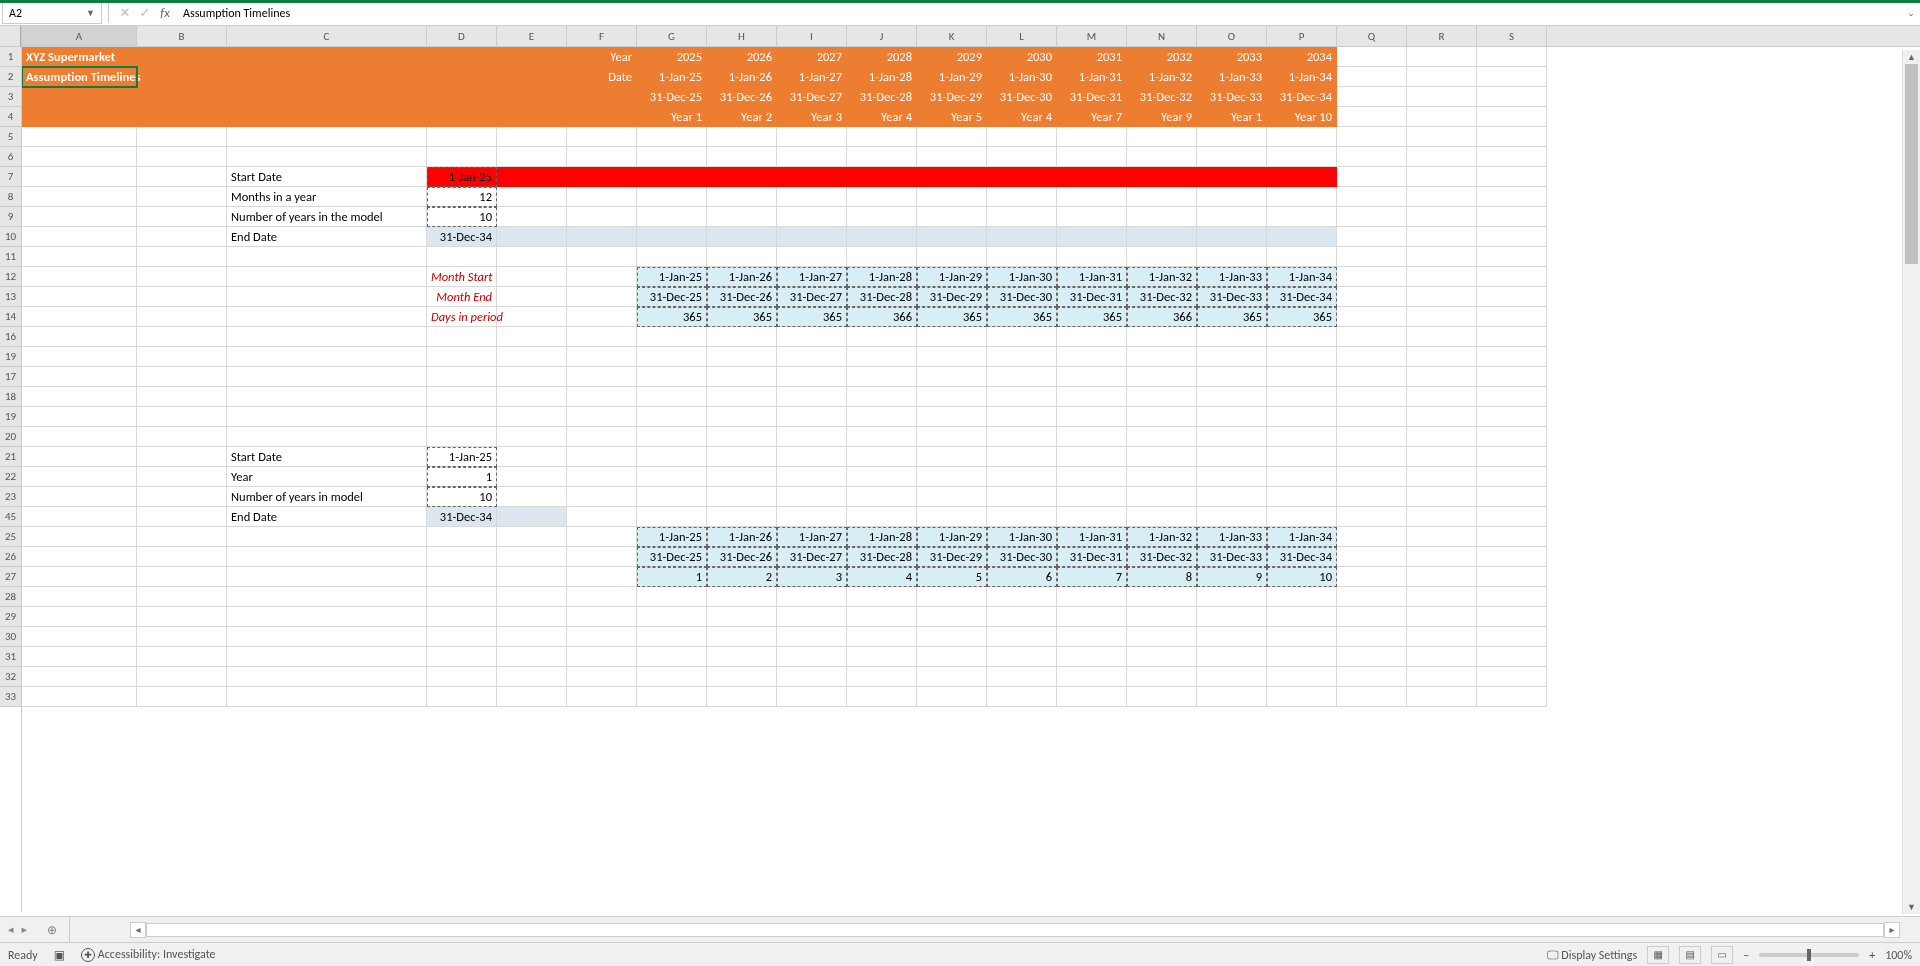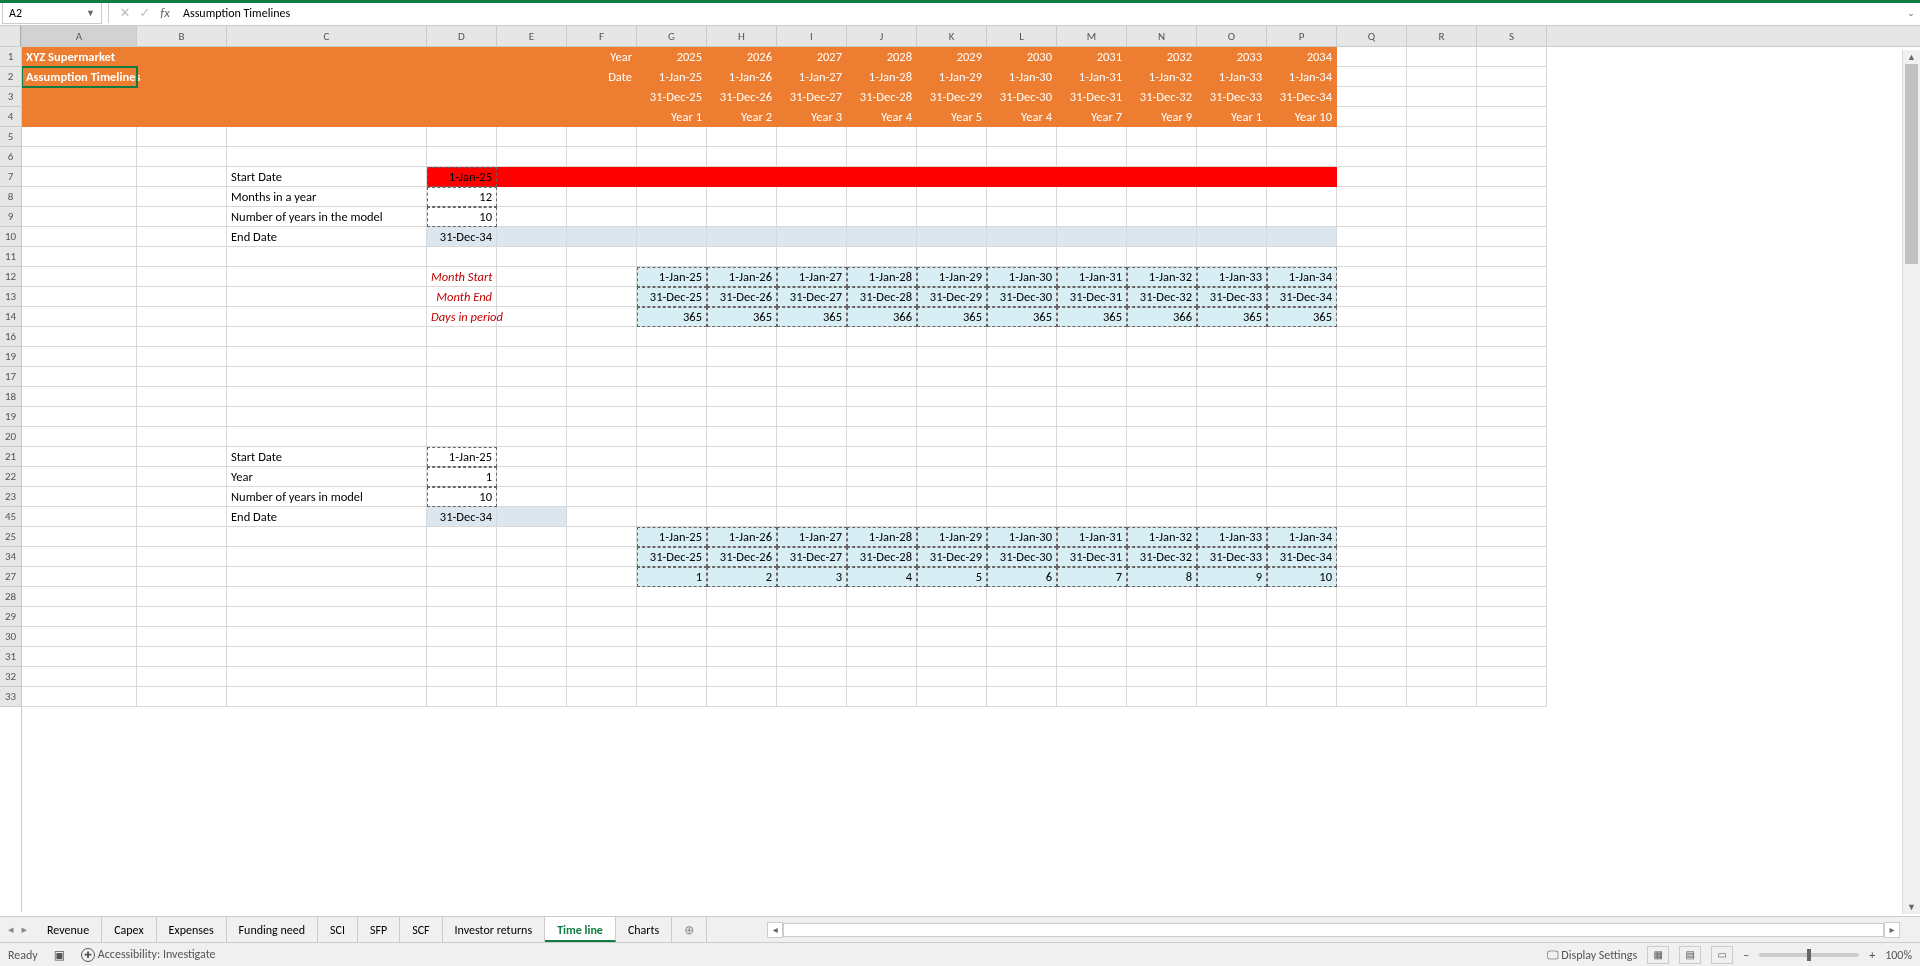--- a/index.html
+++ b/index.html
@@ -103,21 +103,21 @@
         <div class="rowh">19</div>
         <div class="rowh">17</div>
         <div class="rowh">18</div>
         <div class="rowh">19</div>
         <div class="rowh">20</div>
         <div class="rowh">21</div>
         <div class="rowh">22</div>
         <div class="rowh">23</div>
         <div class="rowh">45</div>
         <div class="rowh">25</div>
-        <div class="rowh">34</div>
+        <div class="rowh">26</div>
         <div class="rowh">27</div>
         <div class="rowh">28</div>
         <div class="rowh">29</div>
         <div class="rowh">30</div>
         <div class="rowh">31</div>
         <div class="rowh">32</div>
         <div class="rowh">33</div>
       </div>
   </div>
   <div class="main-scroll">
@@ -844,32 +844,20 @@
   <div class="arrow up">▲</div>
   <div class="thumb"></div>
   <div class="arrow down">▼</div>
 </div>
 
 <div class="tab-strip">
   <div class="tab-nav">
     <span>◂</span>
     <span>▸</span>
   </div>
-  <div class="tabs" id="tabs">
-      <div class="tab">Revenue</div>
-      <div class="tab">Capex</div>
-      <div class="tab">Expenses</div>
-      <div class="tab">Funding need</div>
-      <div class="tab">SCI</div>
-      <div class="tab">SFP</div>
-      <div class="tab">SCF</div>
-      <div class="tab">Investor returns</div>
-      <div class="tab active">Time line</div>
-      <div class="tab">Charts</div>
-    </div>
   <div class="tab add">⊕</div>
   <div class="tab-hscroll">
     <div class="arrow">◂</div>
     <div class="track"></div>
     <div class="arrow">▸</div>
   </div>
 </div>
 
 <div class="status-bar">
   <div class="status-left">

